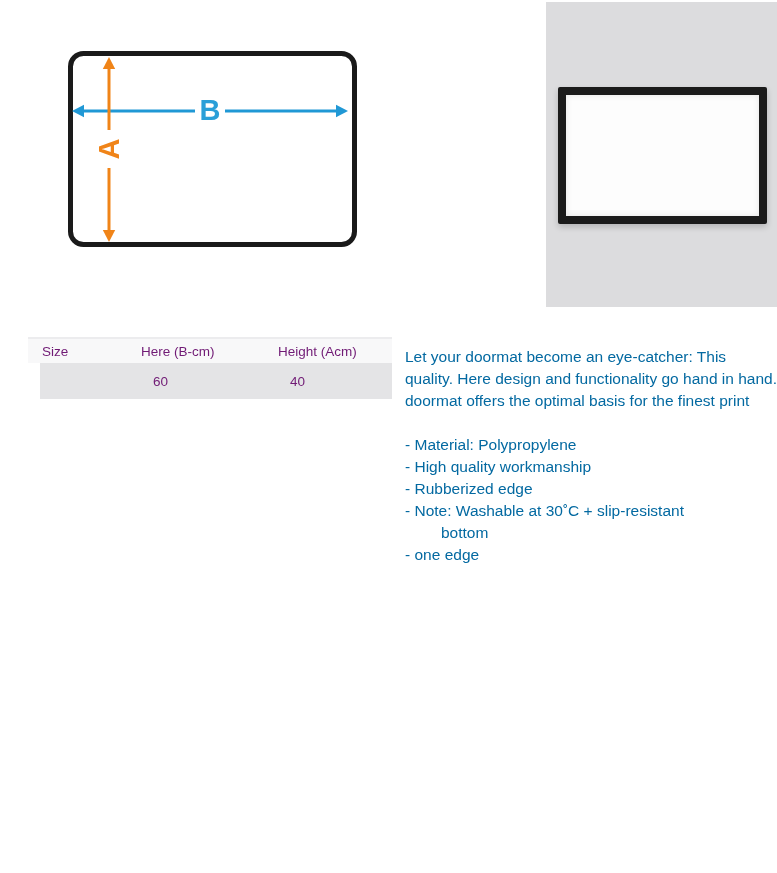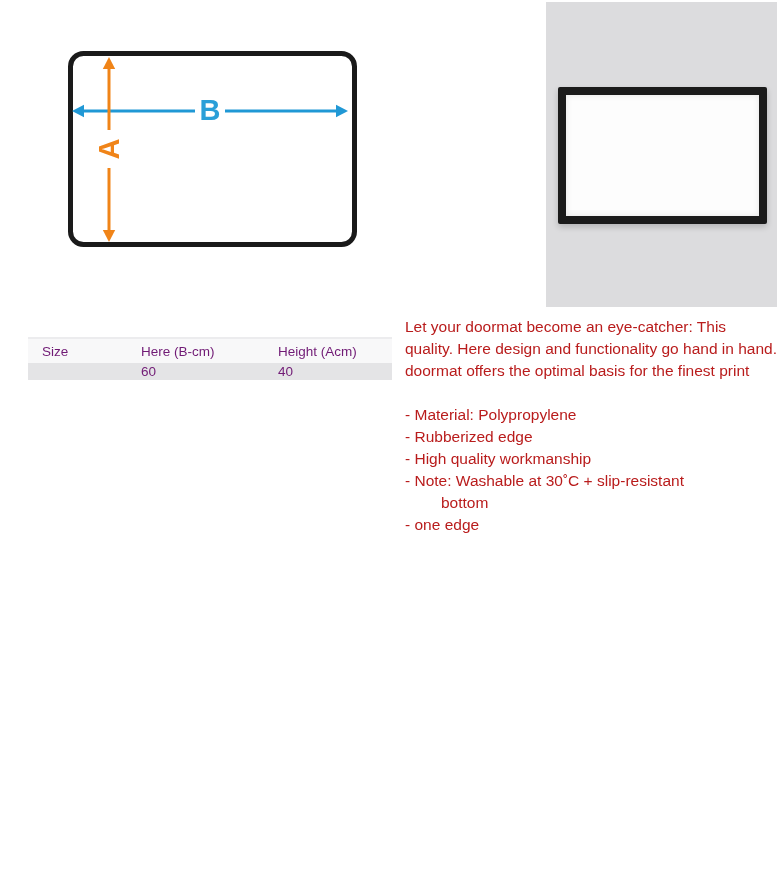--- a/index.html
+++ b/index.html
@@ -69,34 +69,35 @@
     grid-template-columns: 99px 137px 128px;
   }
   .t-row.header {
     background: #f8f8f9;
     border-top: 2px solid #ececee;
     height: 26px;
     align-items: center;
   }
   .t-row.data {
     background: #e4e4e6;
-    height: 17px;
+    height: 36px;
     align-items: center;
+    margin-left: 12px;
   }
   .t-cell { padding-left: 14px; white-space: nowrap; }
 
   
   .description {
     position: absolute;
     left: 405px;
-    top: 316px;
+    top: 346px;
     width: 360px;
     font-size: 15.5px;
     line-height: 22px;
-    color: #b91c1c;
+    color: #0369a1;
   }
   .desc-line { white-space: nowrap; }
   .desc-gap { height: 22px; }
   .bullet-line { white-space: nowrap; }
   .bullet-line.indent { padding-left: 8px; margin-left: 28px; }
 </style>
 </head>
 <body>
 
 <div class="page">
@@ -139,20 +140,20 @@
       <div class="t-cell">40</div>
     </div>
   </div>
 
   <div class="description">
     <div class="desc-line">Let your doormat become an eye-catcher: This</div>
     <div class="desc-line">quality. Here design and functionality go hand in hand.</div>
     <div class="desc-line">doormat offers the optimal basis for the finest print</div>
     <div class="desc-gap"></div>
     <div class="bullet-line">- Material: Polypropylene</div>
+    <div class="bullet-line">- High quality workmanship</div>
     <div class="bullet-line">- Rubberized edge</div>
-    <div class="bullet-line">- High quality workmanship</div>
     <div class="bullet-line">- Note: Washable at 30˚C + slip-resistant</div>
     <div class="bullet-line indent">bottom</div>
     <div class="bullet-line">- one edge</div>
   </div>
 
 </div>
 
 </body></html>

